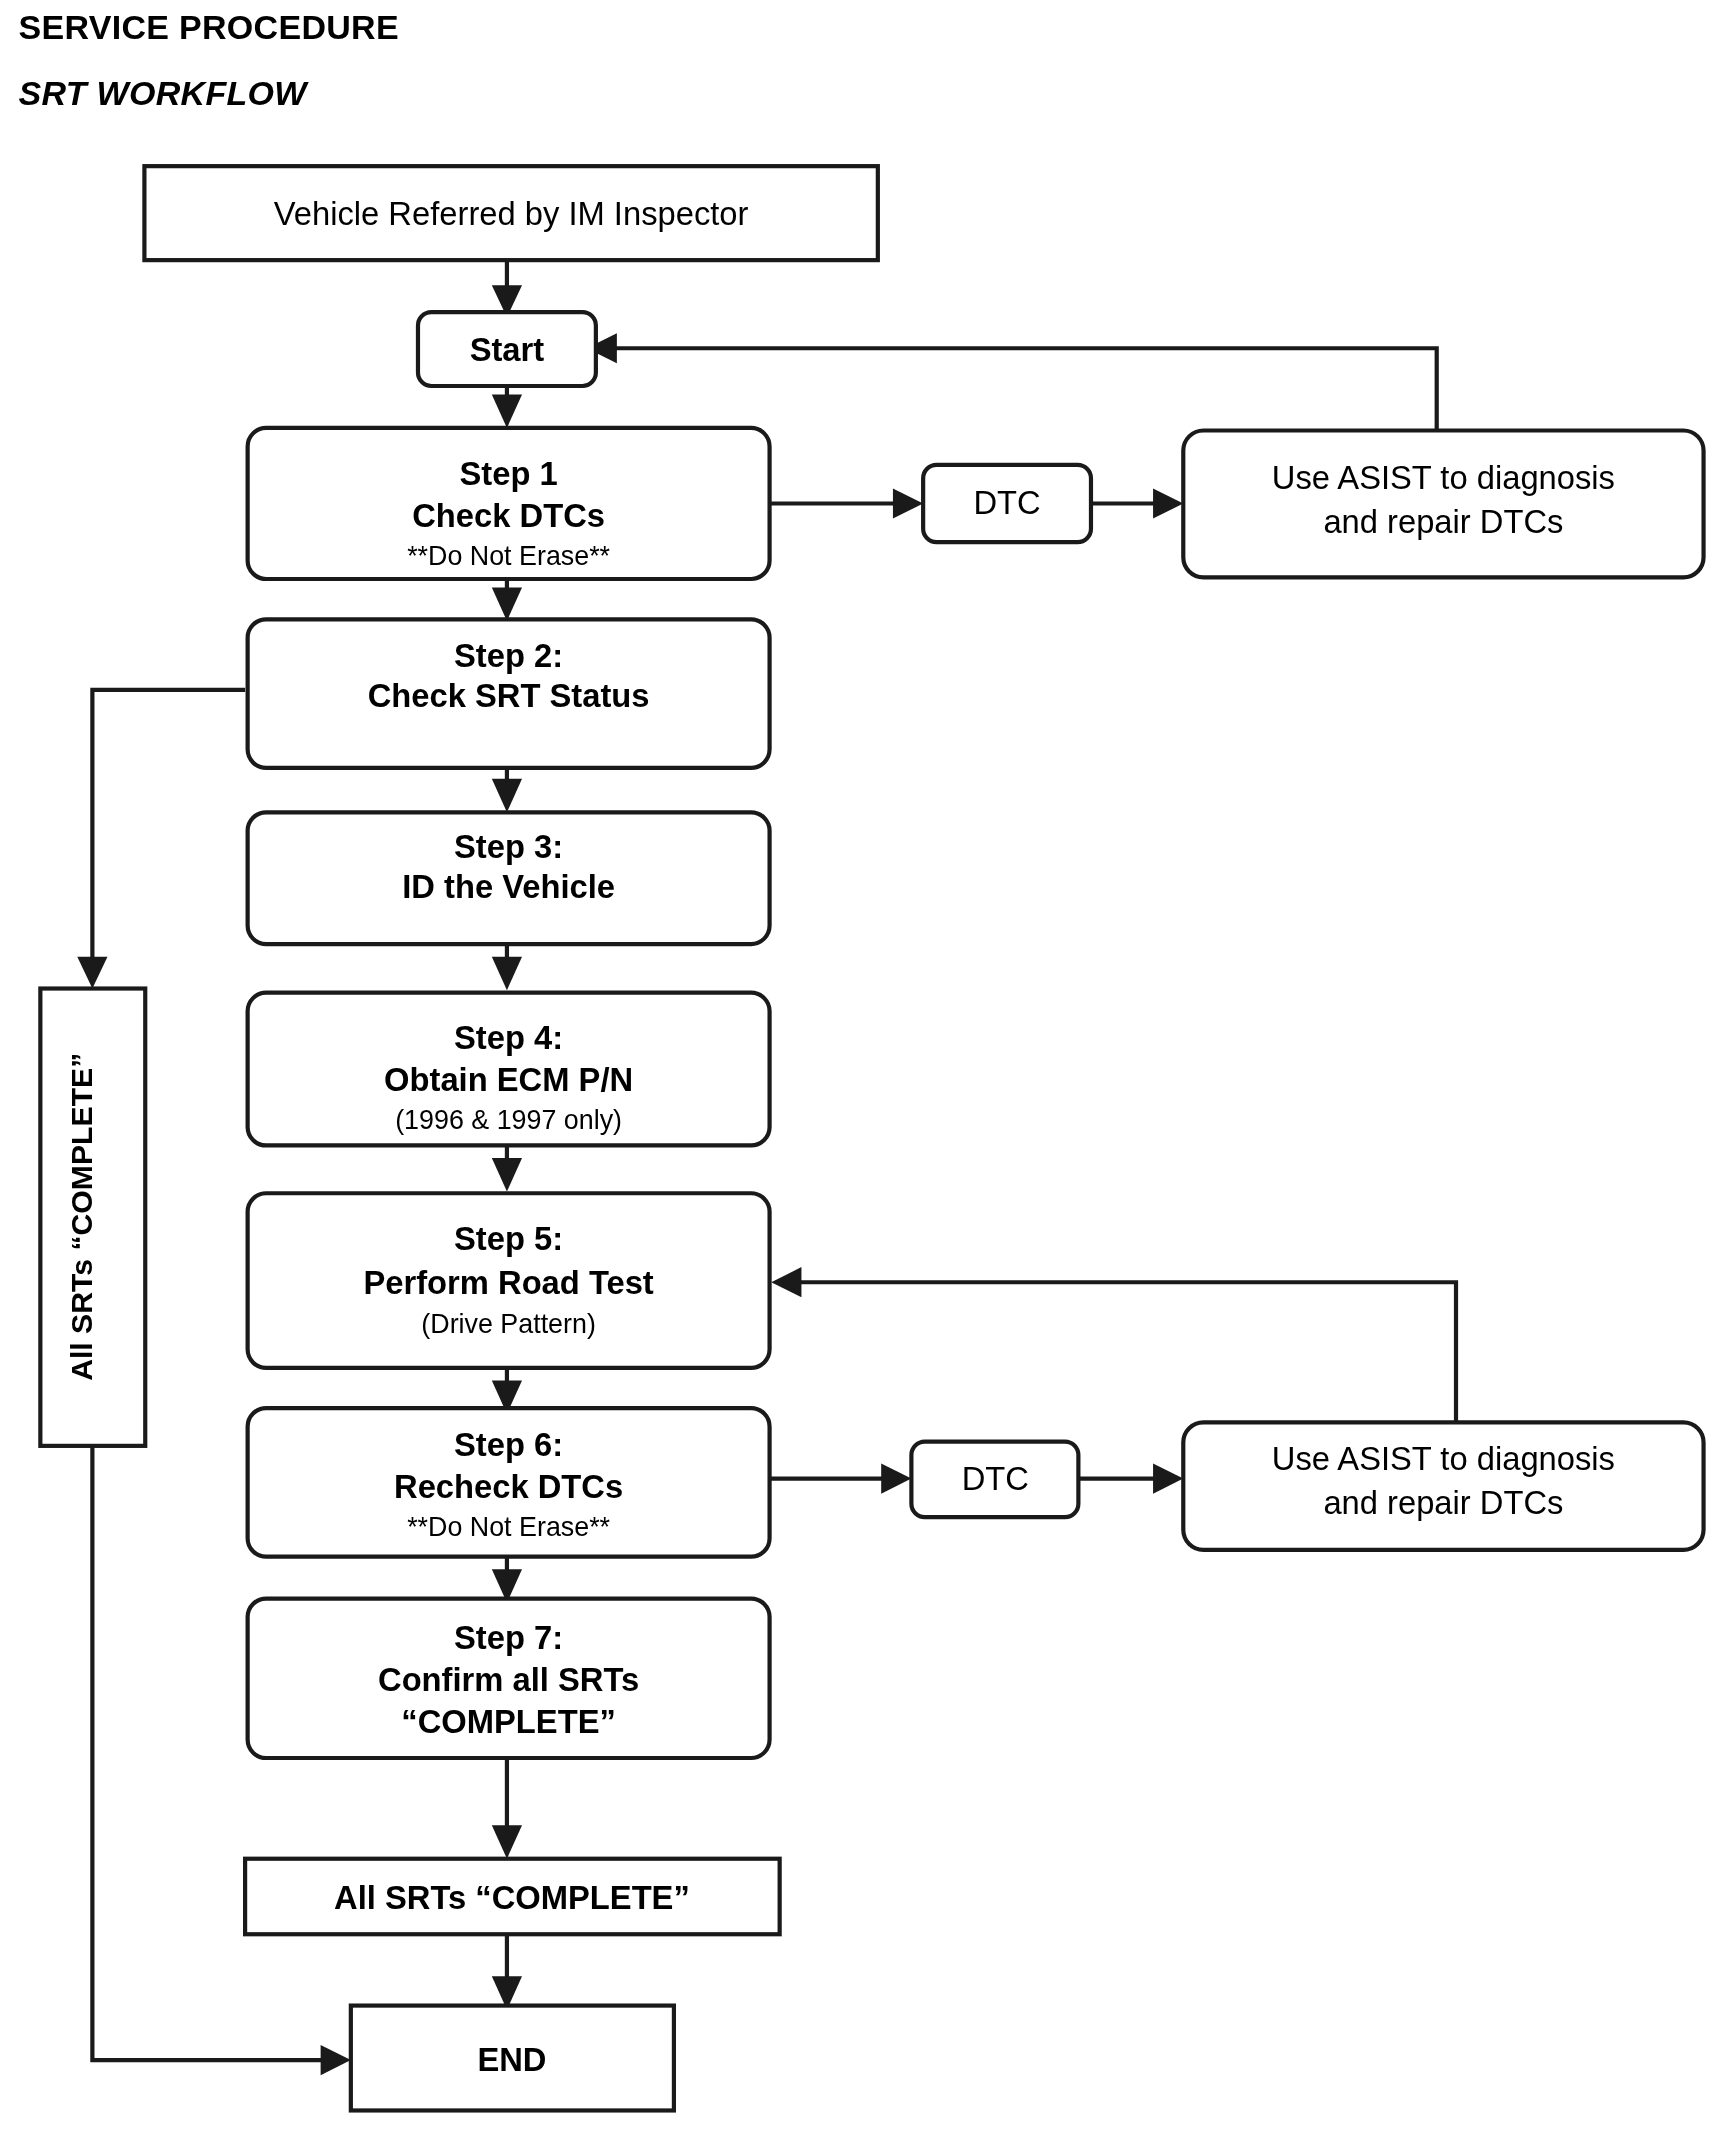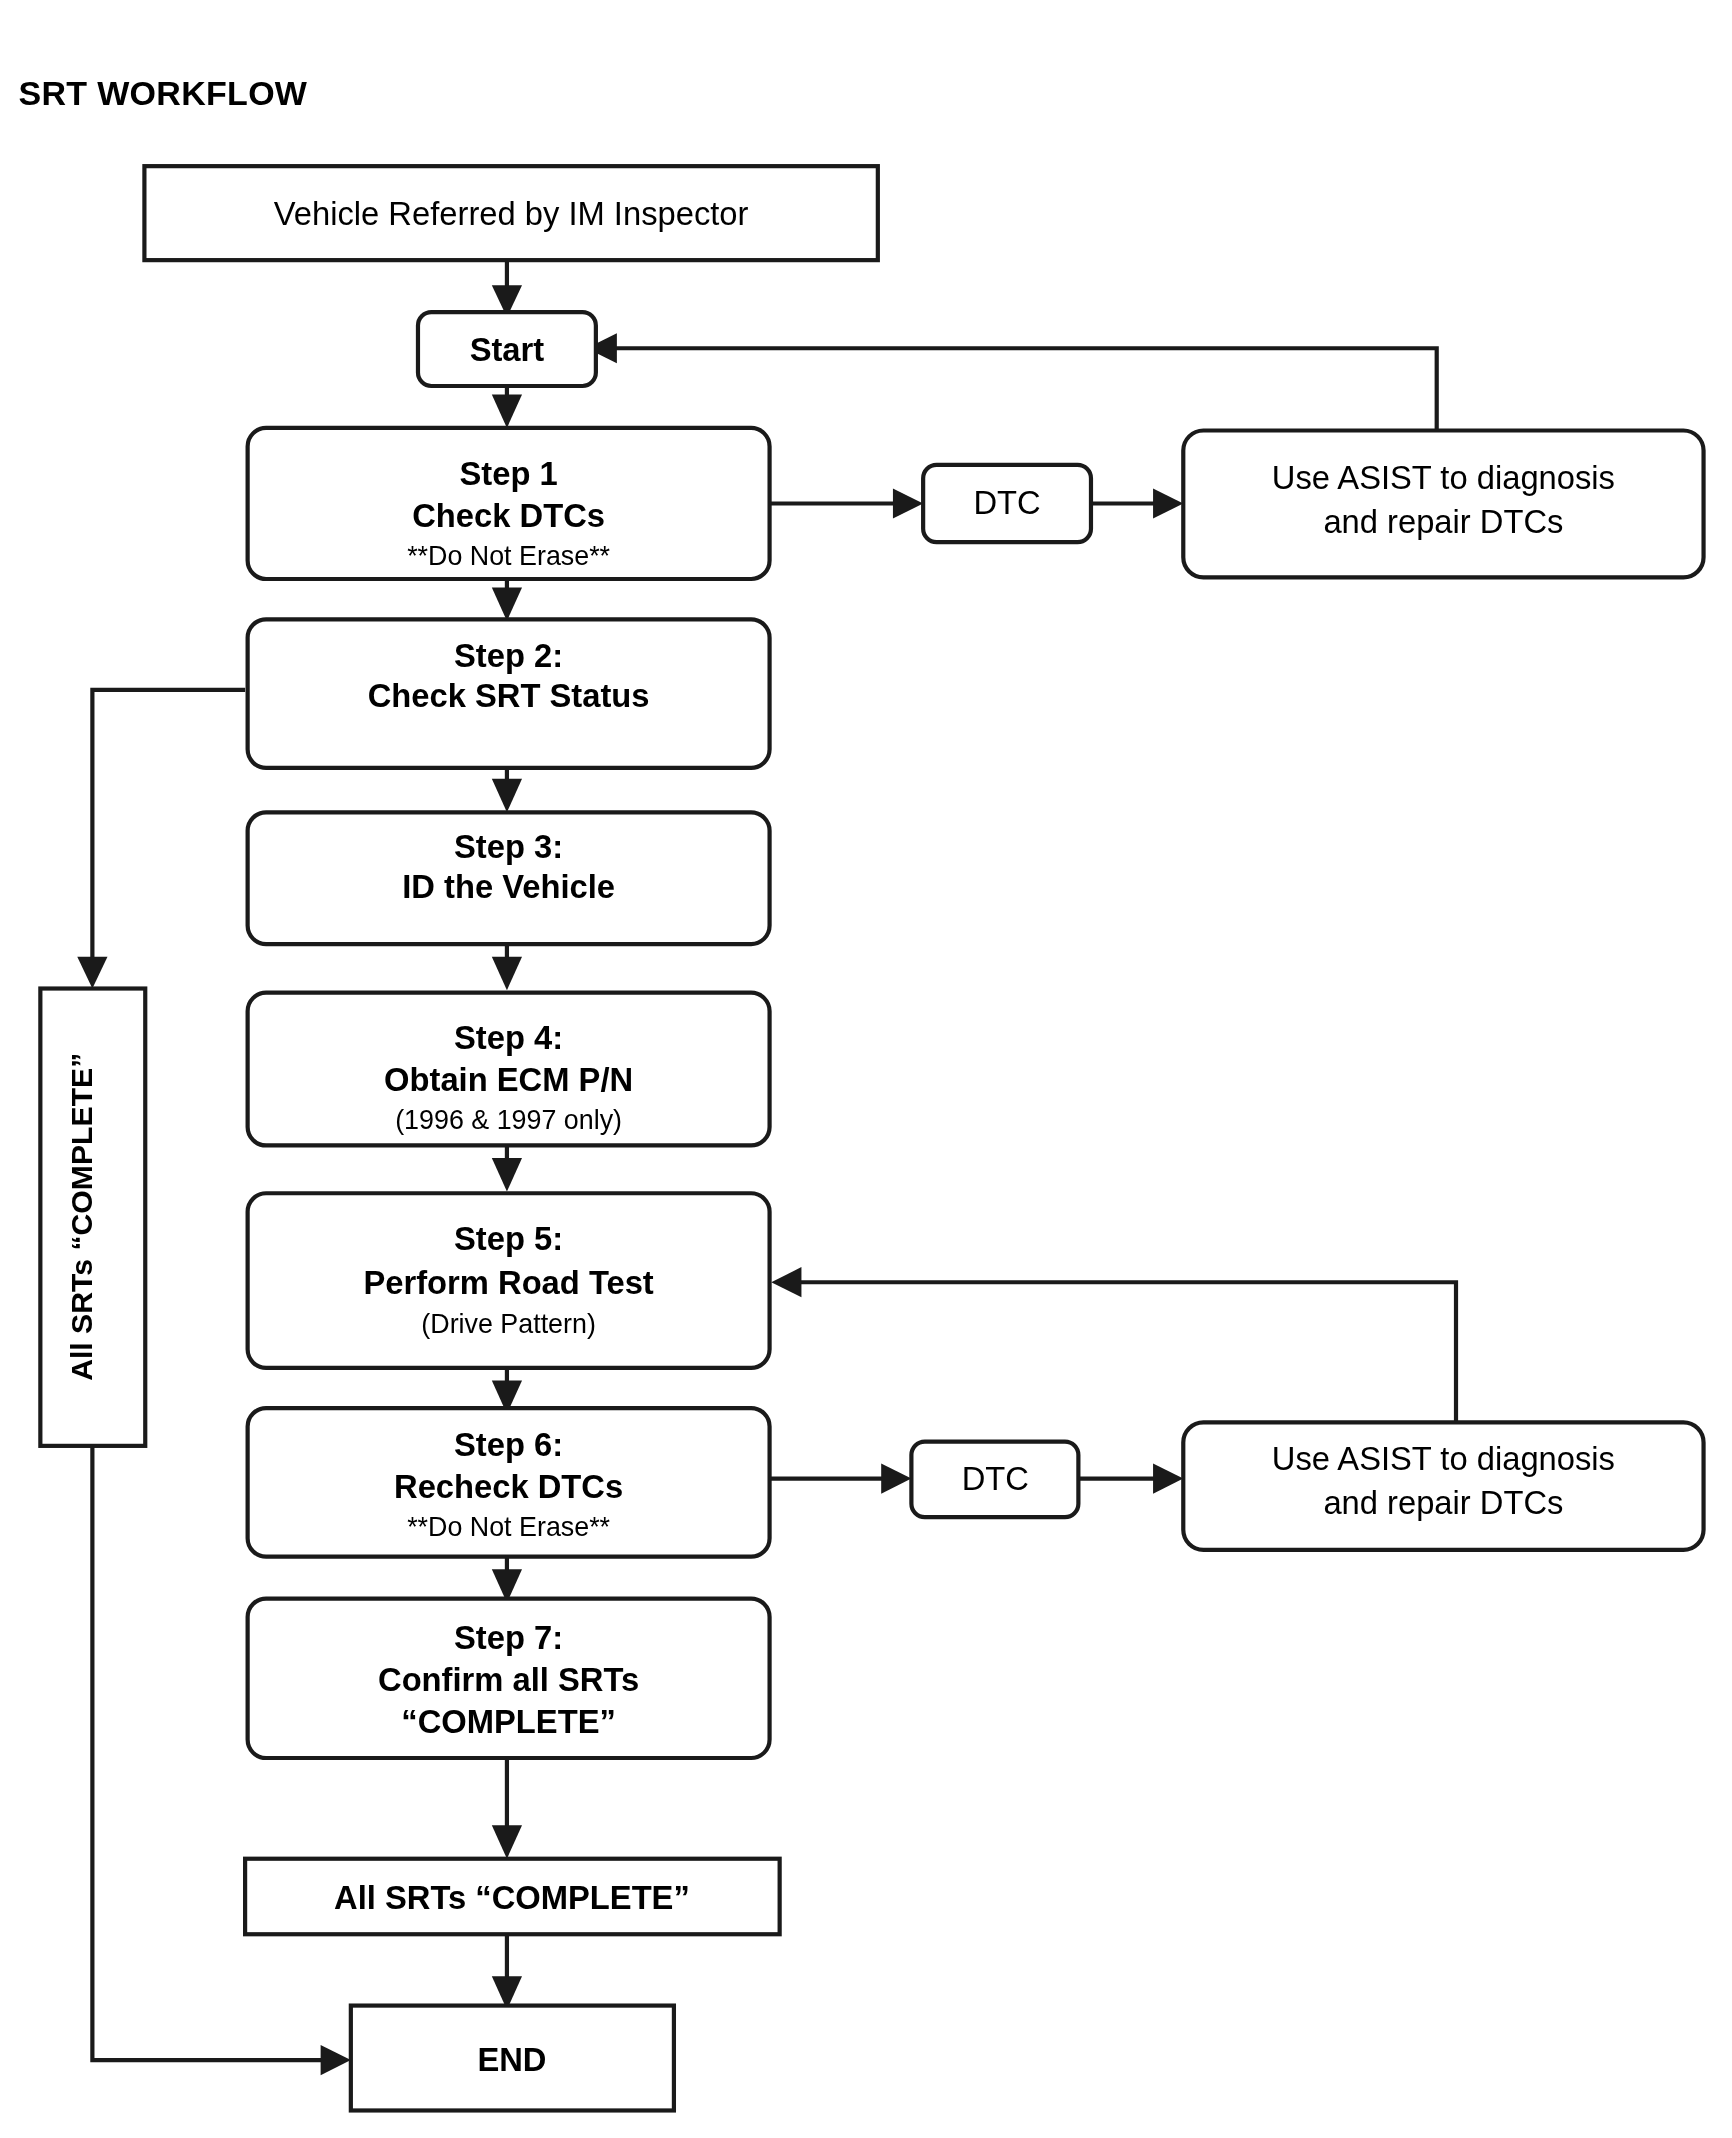--- a/index.html
+++ b/index.html
@@ -23,21 +23,21 @@
   .hdr {
     position: absolute;
     font-family: "Liberation Sans", sans-serif;
     font-weight: bold;
     font-size: 34px;
     letter-spacing: 0.3px;
     color: #000;
     white-space: nowrap;
   }
   #hdr1 { left: 18.5px; top: 8.4px; }
-  #hdr2 { left: 18.5px; top: 74px; }
+  #hdr2 { left: 18.5px; top: 74px; font-style: italic; }
 
   svg#flow {
     position: absolute;
     left: 0; top: 0;
     width: 1733px;
     height: 2139px;
   }
   svg#flow .box-sharp,
   svg#flow .box-round {
     fill: #ffffff;
@@ -62,20 +62,21 @@
   .t-bold { font-weight: bold; font-size: 39px; }
   .t-reg  { font-weight: normal; font-size: 39px; }
   .t-small{ font-weight: normal; font-size: 32px; }
   .t-bold-sm { font-weight: bold; font-size: 36px; }
 </style>
 </head>
 <body>
 
 <div id="page">
 
+  <div class="hdr" id="hdr1">SERVICE PROCEDURE</div>
   <div class="hdr" id="hdr2">SRT WORKFLOW</div>
 
   <svg id="flow" viewBox="0 0 2065 2549">
 
     <g>
       <path class="conn" d="M 604,310 L 604,352"></path>
       <polygon class="arrowhead" points="604,378 586,340 622,340"></polygon>
     </g>
 
     <g>

